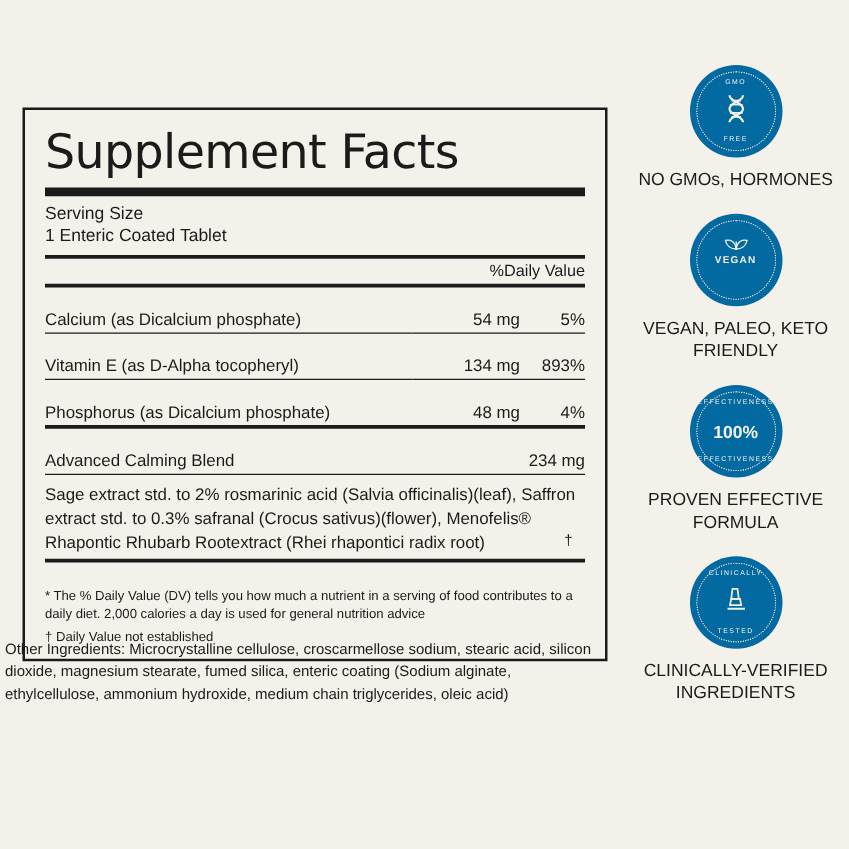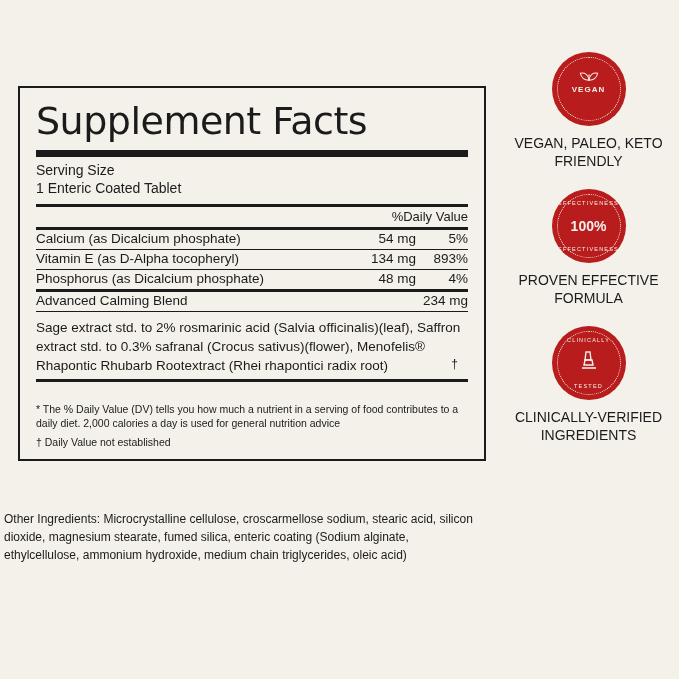--- a/index.html
+++ b/index.html
@@ -58,21 +58,21 @@
     text-align: right;
     font-size: 13px;
     padding: 2px 0 3px 0;
   }
   table.nutrients {
     width: 100%;
     border-collapse: collapse;
     font-size: 13.5px;
   }
   table.nutrients td {
-    padding: 1px 0 3px 0;
+    padding: 18px 0 3px 0;
     vertical-align: bottom;
   }
   table.nutrients tr.light td {
     border-bottom: 1px solid #1b1b1b;
   }
   td.name { text-align: left; }
   td.amt  { text-align: right; width: 86px; padding-right: 6px; }
   td.dv   { text-align: right; width: 52px; }
   .blend-row td {
     font-weight: normal;
@@ -123,21 +123,21 @@
     width: 165px;
     text-align: center;
   }
   .badge-block {
     margin-bottom: 18px;
   }
   .seal {
     width: 74px;
     height: 74px;
     border-radius: 50%;
-    background: #b91c1c;
+    background: #0369a1;
     margin: 0 auto 9px auto;
     position: relative;
     color: #f3f1e9;
   }
   .seal .ring {
     position: absolute;
     left: 5px; top: 5px; right: 5px; bottom: 5px;
     border: 1px dotted #f3f1e9;
     border-radius: 50%;
   }
@@ -241,20 +241,35 @@
     <div class="rule-med"></div>
 
     <div class="footnotes">* The % Daily Value (DV) tells you how much a nutrient in a serving of food contributes to a daily diet. 2,000 calories a day is used for general nutrition advice</div>
     <div class="footnotes footnote2">† Daily Value not established</div>
   </div>
 
   <div class="other">Other Ingredients: Microcrystalline cellulose, croscarmellose sodium, stearic acid, silicon dioxide, magnesium stearate, fumed silica, enteric coating (Sodium alginate, ethylcellulose, ammonium hydroxide, medium chain triglycerides, oleic acid)</div>
 
   <div class="badges">
 
+    <div class="badge-block">
+      <div class="seal">
+        <div class="ring"></div>
+        <div class="micro-top">GMO</div>
+        <div class="micro-bottom">FREE</div>
+        <div class="glyph">
+          <svg width="26" height="26" viewBox="0 0 24 24" aria-hidden="true">
+            <path d="M7 2c0 5 10 5 10 10s-10 5-10 10" fill="none" stroke="#f3f1e9" stroke-width="1.6"></path>
+            <path d="M17 2c0 5-10 5-10 10s10 5 10 10" fill="none" stroke="#f3f1e9" stroke-width="1.6"></path>
+            <path d="M8.5 6h7M7.3 9h9.4M7.3 15h9.4M8.5 18h7" stroke="#f3f1e9" stroke-width="1.2"></path>
+          </svg>
+        </div>
+      </div>
+      <div class="badge-caption">NO GMOs, HORMONES</div>
+    </div>
 
     <div class="badge-block">
       <div class="seal">
         <div class="ring"></div>
         <div class="micro-top">
           <svg width="26" height="16" viewBox="0 0 30 16" aria-hidden="true" style="margin-top:4px;">
             <path d="M15 14c-5 0-9-3-10-8 5-1 9 1 10 8z" fill="none" stroke="#f3f1e9" stroke-width="1.2"></path>
             <path d="M15 14c5 0 9-3 10-8-5-1-9 1-10 8z" fill="none" stroke="#f3f1e9" stroke-width="1.2"></path>
             <path d="M15 15V7" stroke="#f3f1e9" stroke-width="1.2"></path>
           </svg>

